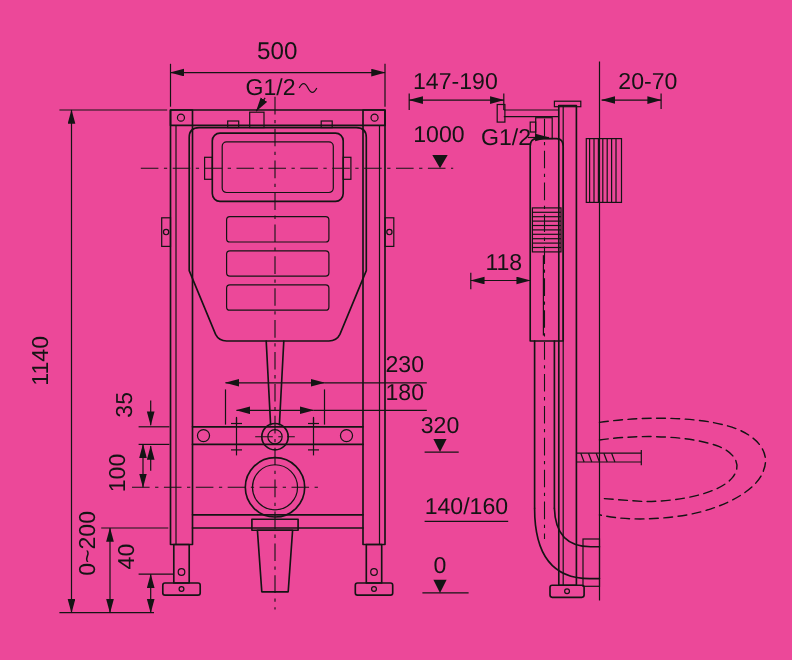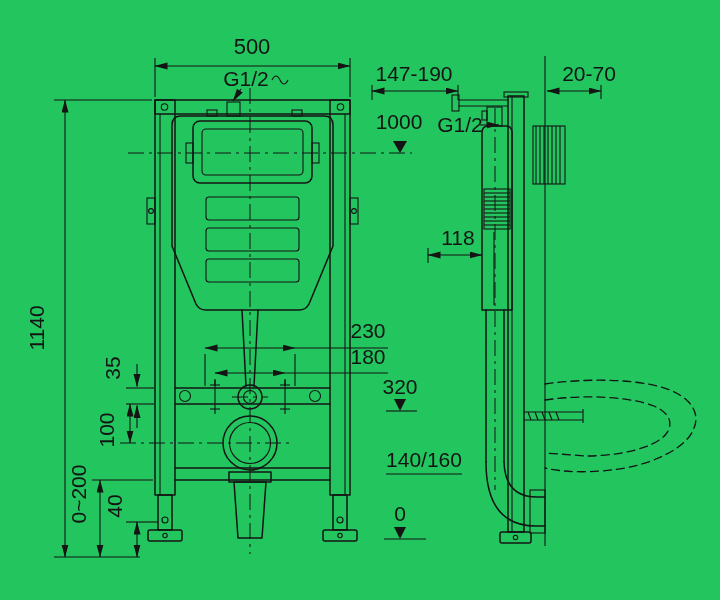--- a/index.html
+++ b/index.html
@@ -1,17 +1,17 @@
 <!DOCTYPE html>
 <html><head>
 <meta charset="utf-8">
 <style>
   html,body{margin:0;padding:0;background:#e9e9e9;}
   .canvas{
-    width:720px;height:600px;background:#22c55e;position:relative;
+    width:720px;height:600px;background:#ec4899;position:relative;
     outline:1px solid #c9c9c9;margin:0 auto;overflow:hidden;
     font-family:"Liberation Sans",sans-serif;
   }
   svg text{
     font-family:"Liberation Sans",sans-serif;
     font-size:21px;fill:#141414;text-anchor:middle;
   }
   svg text.big{font-size:22px;}
   .ol{stroke:#141414;stroke-width:1.5;fill:none;stroke-linejoin:round;stroke-linecap:round;}
   .tl{stroke:#141414;stroke-width:1.1;fill:none;}

